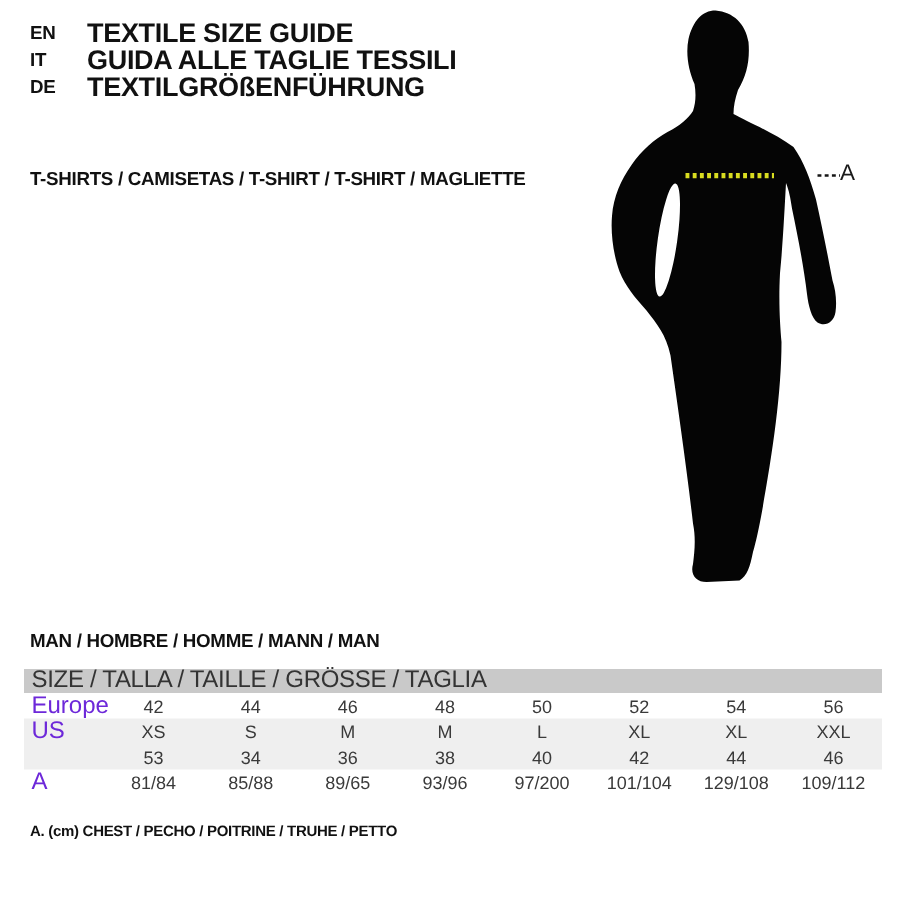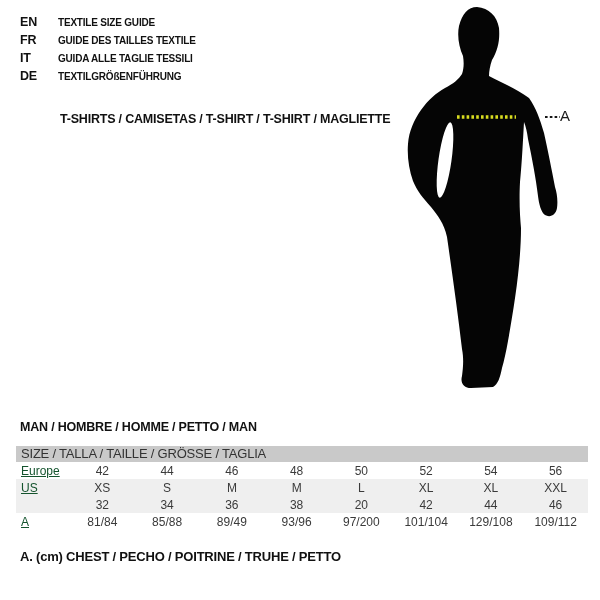--- a/index.html
+++ b/index.html
@@ -3,58 +3,54 @@
 <meta charset="utf-8">
 <style>
   html,body{margin:0;padding:0;background:#fff;}
   #page{position:relative;width:600px;height:600px;background:#ffffff;overflow:hidden;
         font-family:"Liberation Sans", sans-serif;color:#111;}
 
   
   .lang-list{position:absolute;left:20px;top:13px;}
   .lang-row{display:flex;height:18px;align-items:center;}
   .lang-code{width:38px;font-size:12.5px;font-weight:bold;letter-spacing:-0.2px;}
-  .lang-label{font-size:10px;font-weight:bold;letter-spacing:-0.2px;}
+  .lang-label{font-size:18px;font-weight:bold;letter-spacing:-0.2px;}
 
   
   .garments{position:absolute;left:20px;top:109px;}
-  .garment-line{height:20px;line-height:20px;font-size:12.5px;font-weight:bold;letter-spacing:-0.2px;margin-left:40px;}
+  .garment-line{height:20px;line-height:20px;font-size:12.5px;font-weight:bold;letter-spacing:-0.2px;}
 
   
   .figure-wrap{position:absolute;left:395px;top:0px;width:185px;height:410px;}
   .measure-label{position:absolute;left:560px;top:107px;font-size:15px;font-weight:500;color:#1a1a1a;}
 
   
   .section-title{position:absolute;left:20px;top:420px;font-size:12.5px;font-weight:bold;letter-spacing:-0.2px;}
 
   
   .size-table{position:absolute;left:16px;top:446px;width:572px;font-size:12px;color:#3a3a3a;}
   .size-table-header{height:16px;line-height:16px;background:#c9c9c9;color:#333;
-        padding-left:5px;font-size:13px;letter-spacing:-0.2px;}
+        padding-left:5px;font-size:16px;letter-spacing:-0.2px;}
   .size-row{display:grid;grid-template-columns:54px repeat(8,1fr);height:17px;align-items:center;}
   .size-row.shaded{background:#efefef;}
-  .row-label{padding-left:5px;font-size:12px;color:#14532d;text-decoration:underline;}
+  .row-label{padding-left:5px;font-size:16px;color:#6d28d9;}
   .cell{text-align:center;}
 
   
-  .footnote{position:absolute;left:20px;top:549px;font-size:13px;font-weight:bold;letter-spacing:-0.2px;}
+  .footnote{position:absolute;left:20px;top:549px;font-size:10px;font-weight:bold;letter-spacing:-0.2px;}
 </style>
 </head>
 <body>
 
 <div id="page">
 
   <div class="lang-list">
     <div class="lang-row">
       <span class="lang-code">EN</span>
       <span class="lang-label">TEXTILE SIZE GUIDE</span>
-    </div>
-    <div class="lang-row">
-      <span class="lang-code">FR</span>
-      <span class="lang-label">GUIDE DES TAILLES TEXTILE</span>
     </div>
     <div class="lang-row">
       <span class="lang-code">IT</span>
       <span class="lang-label">GUIDA ALLE TAGLIE TESSILI</span>
     </div>
     <div class="lang-row">
       <span class="lang-code">DE</span>
       <span class="lang-label">TEXTILGRÖßENFÜHRUNG</span>
     </div>
   </div>
@@ -97,21 +93,21 @@
         C 459 47 457 36 459 26
         C 462 14 468 7 477 7
         Z"></path>
       <ellipse cx="445" cy="160" rx="6.5" ry="38" fill="#ffffff" transform="rotate(8 445 160)"></ellipse>
       <line x1="457" y1="117" x2="516" y2="117" stroke="#d9dd20" stroke-width="3.5" stroke-dasharray="2.6 2.2"></line>
       <line x1="545" y1="117" x2="560" y2="117" stroke="#161616" stroke-width="1.8" stroke-dasharray="2.6 2.2"></line>
     </svg>
   </div>
   <div class="measure-label">A</div>
 
-  <div class="section-title">MAN / HOMBRE / HOMME / PETTO / MAN</div>
+  <div class="section-title">MAN / HOMBRE / HOMME / MANN / MAN</div>
 
   <div class="size-table">
     <div class="size-table-header">SIZE / TALLA / TAILLE / GRÖSSE / TAGLIA</div>
 
     <div class="size-row">
       <span class="row-label">Europe</span>
       <span class="cell">42</span>
       <span class="cell">44</span>
       <span class="cell">46</span>
       <span class="cell">48</span>
@@ -128,35 +124,35 @@
       <span class="cell">M</span>
       <span class="cell">M</span>
       <span class="cell">L</span>
       <span class="cell">XL</span>
       <span class="cell">XL</span>
       <span class="cell">XXL</span>
     </div>
 
     <div class="size-row shaded">
       <span class="row-label"></span>
-      <span class="cell">32</span>
+      <span class="cell">53</span>
       <span class="cell">34</span>
       <span class="cell">36</span>
       <span class="cell">38</span>
-      <span class="cell">20</span>
+      <span class="cell">40</span>
       <span class="cell">42</span>
       <span class="cell">44</span>
       <span class="cell">46</span>
     </div>
 
     <div class="size-row">
       <span class="row-label">A</span>
       <span class="cell">81/84</span>
       <span class="cell">85/88</span>
-      <span class="cell">89/49</span>
+      <span class="cell">89/65</span>
       <span class="cell">93/96</span>
       <span class="cell">97/200</span>
       <span class="cell">101/104</span>
       <span class="cell">129/108</span>
       <span class="cell">109/112</span>
     </div>
   </div>
 
   <div class="footnote">A. (cm) CHEST / PECHO / POITRINE / TRUHE / PETTO</div>
 

